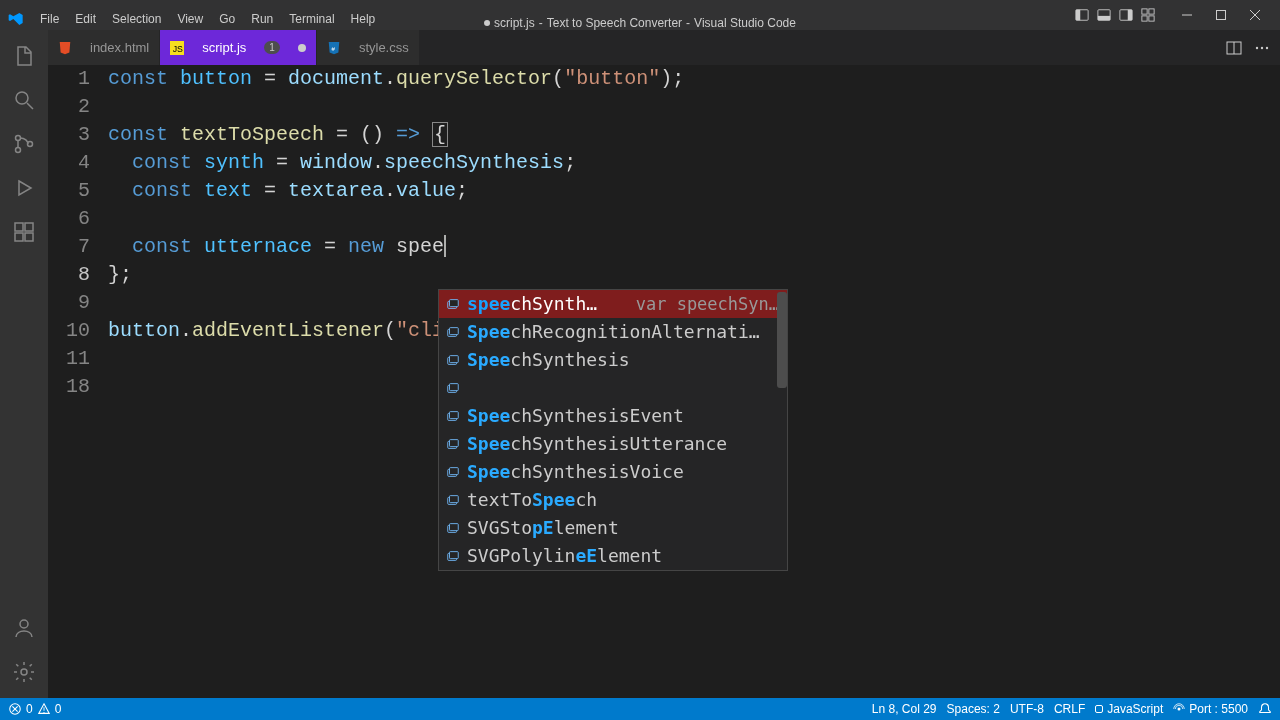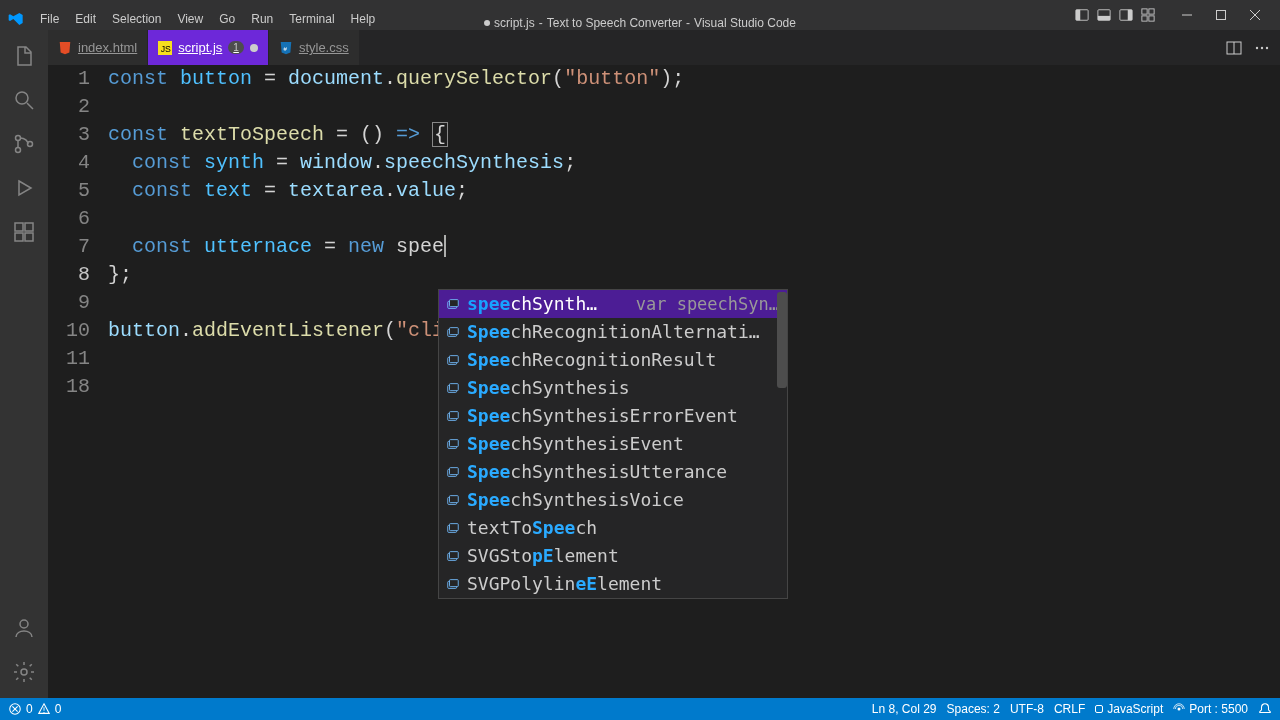--- a/index.html
+++ b/index.html
@@ -20,21 +20,21 @@
 .main-area { display: flex; height: 668px; }
 .activitybar { width: 48px; background: #333333; display: flex; flex-direction: column; justify-content: space-between; padding: 6px 0; }
 .activity-icons { display: flex; flex-direction: column; align-items: center; gap: 16px; padding-top: 6px; }
 .activity-icon { width: 28px; height: 28px; display: flex; align-items: center; justify-content: center; color: #858585; position: relative; }
 .activity-bottom { display: flex; flex-direction: column; align-items: center; gap: 16px; padding-bottom: 6px; }
 
 
 .editor-area { flex: 1; display: flex; flex-direction: column; background: #1e1e1e; }
 .tabbar { height: 35px; background: #252526; display: flex; align-items: stretch; justify-content: space-between; }
 .tabs { display: flex; }
-.tab { display: flex; align-items: center; gap: 6px; padding: 0 10px; color: #969696; background: #2d2d2d; border-right: 1px solid #252526; font-size: 13px; text-decoration: underline; }
+.tab { display: flex; align-items: center; gap: 18px; padding: 0 10px; color: #969696; background: #2d2d2d; border-right: 1px solid #252526; font-size: 13px; }
 .tab.active { background: #6d28d9; color: #ffffff; }
 .tab-icon { width: 14px; height: 14px; }
 .tab-dirty { width: 8px; height: 8px; border-radius: 50%; background: #cccccc; }
 .tab-badge { background: #4d4d4d; color: #cccccc; border-radius: 8px; font-size: 10px; padding: 1px 5px; }
 .tabbar-right { display: flex; align-items: center; gap: 12px; padding-right: 10px; color: #cccccc; }
 
 
 .editor { flex: 1; display: flex; font-family: Consolas, "Courier New", monospace; font-size: 20px; line-height: 28px; position: relative; }
 .gutter { width: 60px; text-align: right; color: #858585; padding-right: 18px; user-select: none; }
 .gutter-line { height: 28px; }
@@ -47,21 +47,21 @@
 .o { color: #d4d4d4; } 
 .f { color: #dcdcaa; } 
 .s { color: #ce9178; } 
 .n { color: #d4d4d4; }
 .bracket { border: 1px solid #888; padding: 0 1px; }
 .cursor { display: inline-block; width: 2px; height: 22px; background: #aeafad; vertical-align: middle; margin-bottom: 2px; }
 
 
 .suggest { position: absolute; background: #252526; border: 1px solid #454545; font-family: Consolas, monospace; font-size: 18px; z-index: 10; }
 .suggest-row { display: flex; align-items: center; height: 28px; padding: 0 8px 0 6px; gap: 6px; }
-.suggest-row.selected { background: #4c1d95; color: #ffffff; }
+.suggest-row.selected { background: #7f1d1d; color: #ffffff; }
 .suggest-icon { width: 16px; height: 16px; display: flex; align-items: center; justify-content: center; color: #75beff; }
 .suggest-label { color: #cccccc; flex: 1; white-space: nowrap; }
 .suggest-row.selected .suggest-label { color: #ffffff; }
 .suggest-hl { color: #2aaaff; font-weight: bold; }
 .suggest-row.selected .suggest-hl { color: #18a3ff; }
 .suggest-detail { color: #999999; font-size: 17px; white-space: nowrap; }
 .suggest-scroll { position: absolute; right: 0; top: 2px; width: 10px; height: 96px; background: #4d4d4d; border-radius: 3px; }
 
 
 .statusbar { height: 22px; background: #007acc; color: #ffffff; display: flex; align-items: center; justify-content: space-between; font-size: 12px; padding: 0 8px; }
@@ -298,39 +298,29 @@
               </span>
               <span class="suggest-label"><span class="suggest-hl">Spee</span>chRecognitionAlternati…</span>
             </div>
             <div class="suggest-row">
               <span class="suggest-icon">
                 <svg width="14" height="14" viewBox="0 0 16 16">
                   <rect x="2" y="5" width="10" height="8" rx="1" fill="none" stroke="currentColor"></rect>
                   <rect x="4" y="3" width="10" height="8" rx="1" fill="#252526" stroke="currentColor"></rect>
                 </svg>
               </span>
-              <span class="suggest-label"><span class="suggest-hl">Spee</span>chRecognitionResult</span>
-            </div>
-            <div class="suggest-row">
-              <span class="suggest-icon">
-                <svg width="14" height="14" viewBox="0 0 16 16">
-                  <rect x="2" y="5" width="10" height="8" rx="1" fill="none" stroke="currentColor"></rect>
-                  <rect x="4" y="3" width="10" height="8" rx="1" fill="#252526" stroke="currentColor"></rect>
-                </svg>
-              </span>
               <span class="suggest-label"><span class="suggest-hl">Spee</span>chSynthesis</span>
             </div>
             <div class="suggest-row">
               <span class="suggest-icon">
                 <svg width="14" height="14" viewBox="0 0 16 16">
                   <rect x="2" y="5" width="10" height="8" rx="1" fill="none" stroke="currentColor"></rect>
                   <rect x="4" y="3" width="10" height="8" rx="1" fill="#252526" stroke="currentColor"></rect>
                 </svg>
               </span>
-              <span class="suggest-label"><span class="suggest-hl">Spee</span>chSynthesisErrorEvent</span>
             </div>
             <div class="suggest-row">
               <span class="suggest-icon">
                 <svg width="14" height="14" viewBox="0 0 16 16">
                   <rect x="2" y="5" width="10" height="8" rx="1" fill="none" stroke="currentColor"></rect>
                   <rect x="4" y="3" width="10" height="8" rx="1" fill="#252526" stroke="currentColor"></rect>
                 </svg>
               </span>
               <span class="suggest-label"><span class="suggest-hl">Spee</span>chSynthesisEvent</span>
             </div>

